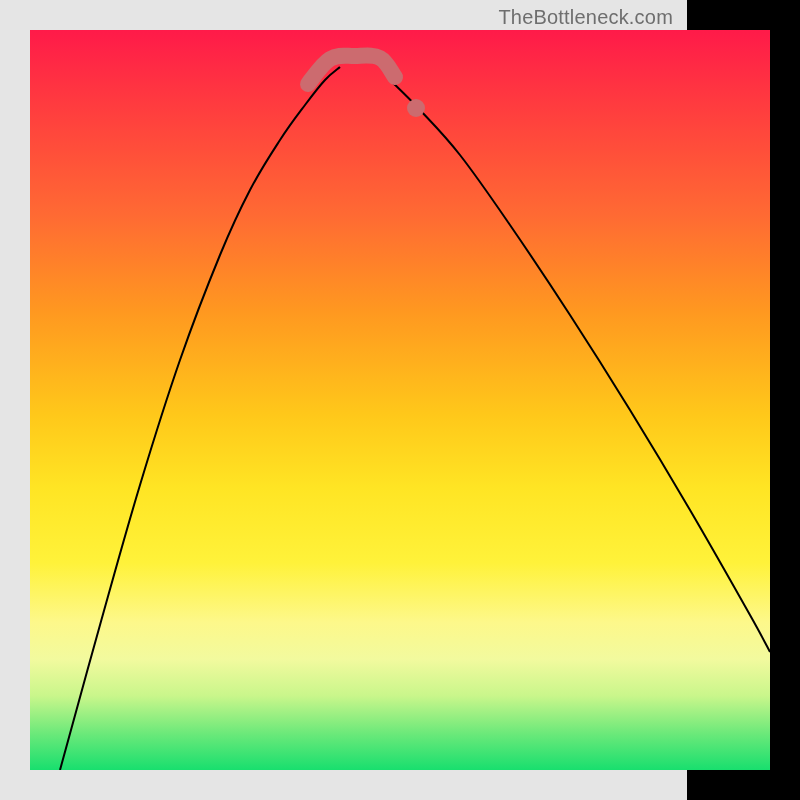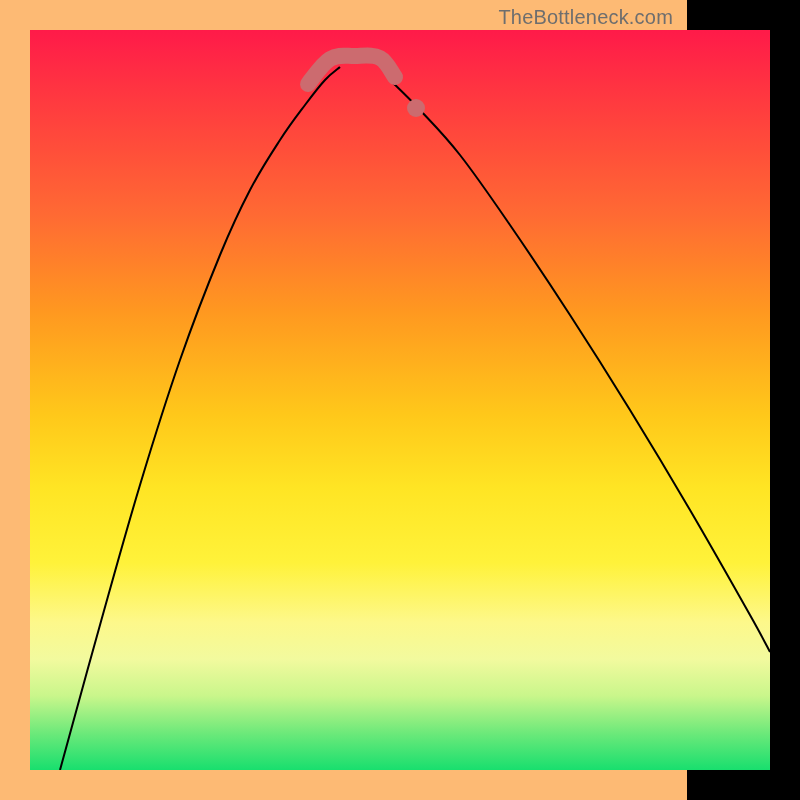--- a/index.html
+++ b/index.html
@@ -10,21 +10,21 @@
     background: #000;
     overflow: hidden;
     font-family: Arial, Helvetica, sans-serif;
   }
   .frame {
     position: absolute;
     left: 0;
     top: 0;
     width: 687px;
     height: 800px;
-    background: #fdba74;
+    background: #e5e5e5;
   }
   .plot-area {
     position: absolute;
     left: 30px;
     top: 30px;
     width: 740px;
     height: 740px;
     background: linear-gradient(
       to bottom,
       #ff1a49 0%,

